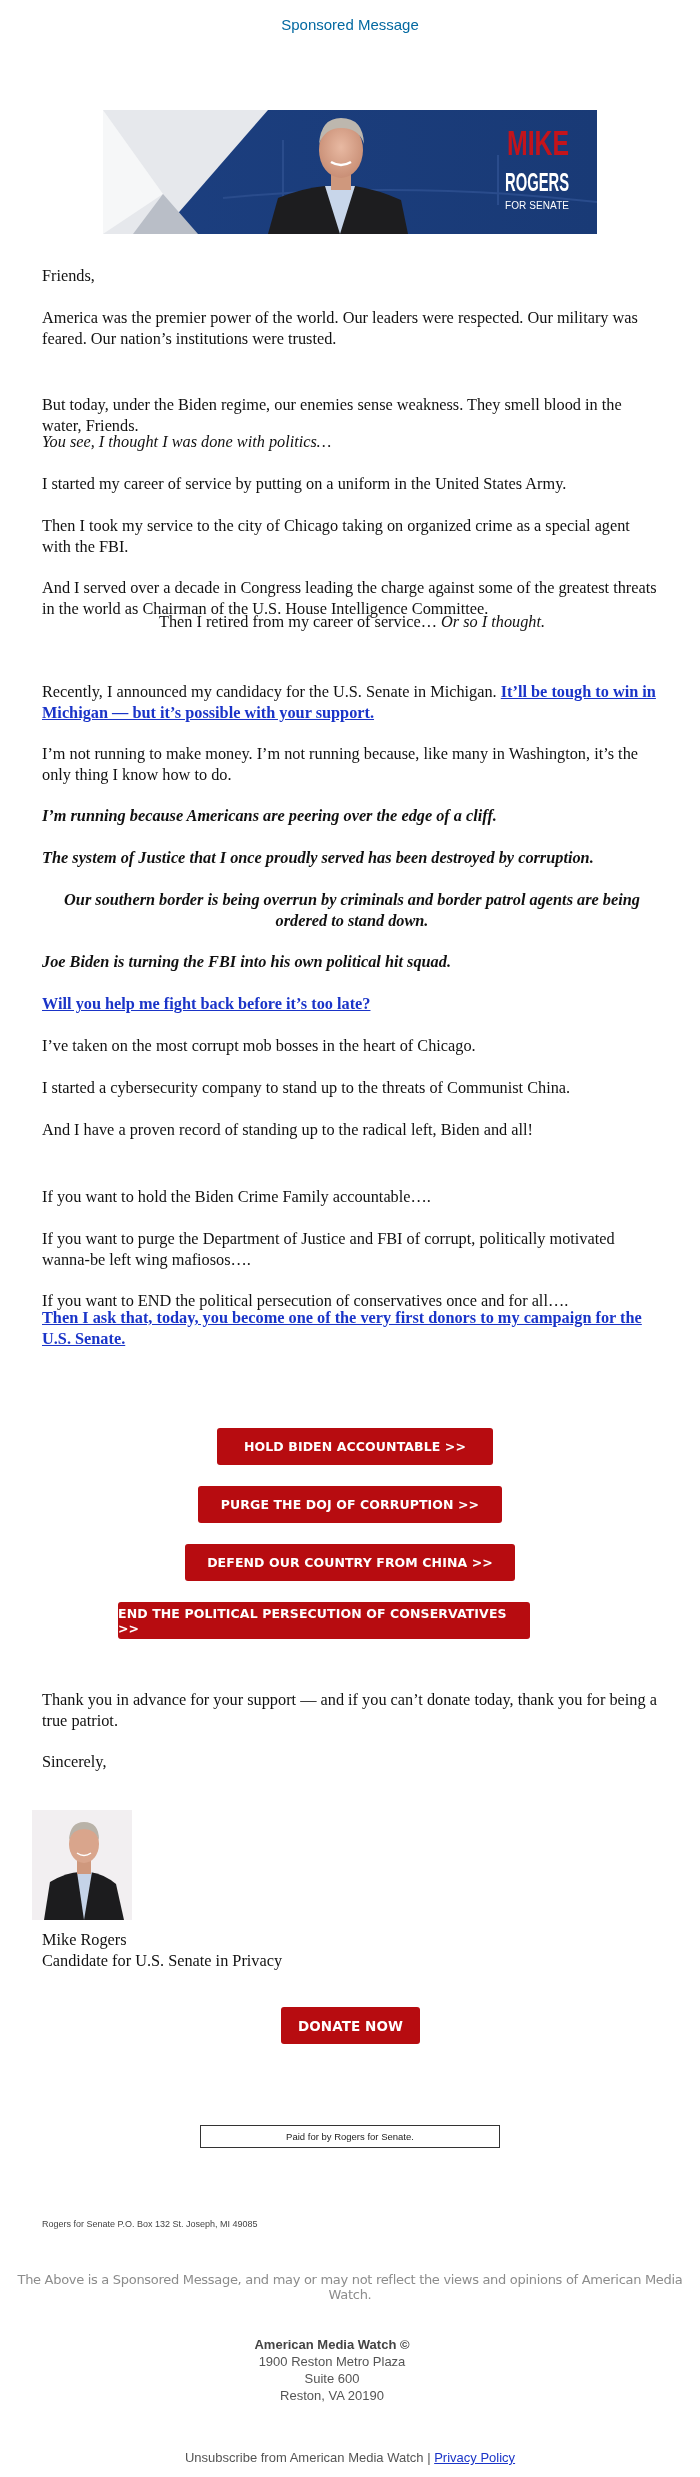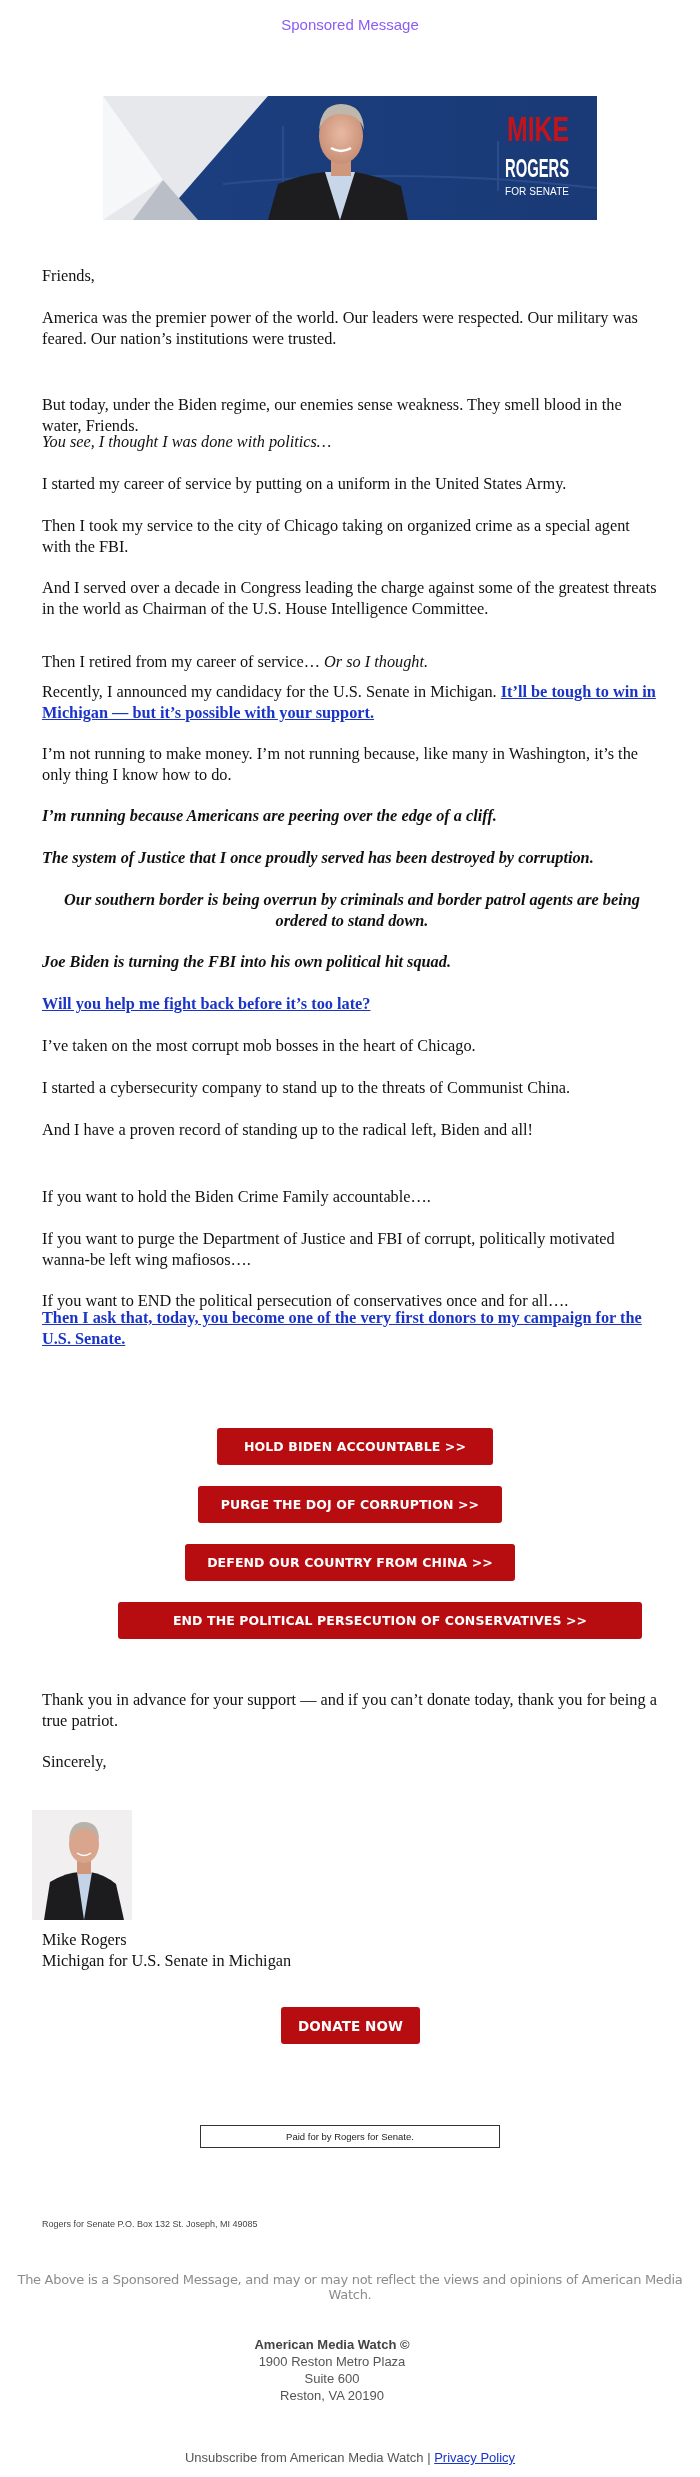--- a/index.html
+++ b/index.html
@@ -1,21 +1,21 @@
 <!DOCTYPE html>
 <html><head>
   <meta charset="utf-8">
   <style>
     * { box-sizing: border-box; margin: 0; padding: 0; }
     html, body { width: 700px; background: #ffffff; }
     body { position: relative; height: 2477px; overflow: hidden; font-family: "Liberation Serif", serif; color: #111; }
 
-    .sponsored-header { position: absolute; top: 16px; left: 0; width: 700px; text-align: center; font-family: "Liberation Sans", sans-serif; font-size: 15px; color: #8b5cf6; }
+    .sponsored-header { position: absolute; top: 16px; left: 0; width: 700px; text-align: center; font-family: "Liberation Sans", sans-serif; font-size: 15px; color: #0369a1; }
 
-    .banner { position: absolute; left: 103px; top: 96px; width: 494px; height: 124px; overflow: hidden; background: #fca5a5; }
+    .banner { position: absolute; left: 103px; top: 110px; width: 494px; height: 124px; overflow: hidden; background: #fca5a5; }
     .banner svg { display: block; }
 
     .letter { position: absolute; left: 42px; width: 620px; font-size: 16.3px; line-height: 20.5px; }
     .b { font-weight: normal; margin-top: 25px; }
     .i { font-style: italic; }
     .bi { font-weight: bold; font-style: italic; }
     a.link { color: #1a34c8; font-weight: bold; text-decoration: underline; }
 
     .btn { position: absolute; height: 37px; background: #b70c10; border-radius: 3px; color: #fff; font-family: "DejaVu Sans", sans-serif; font-weight: bold; font-size: 12.5px; display: flex; align-items: center; justify-content: center; letter-spacing: 0.1px; text-decoration: none; }
 
@@ -76,21 +76,21 @@
 </div>
 
 <div class="letter" style="top:266px;">Friends,</div>
 <div class="letter" style="top:308px;">America was the premier power of the world. Our leaders were respected. Our military was feared. Our nation’s institutions were trusted.</div>
 <div class="letter b" style="top:370px;">But today, under the Biden regime, our enemies sense weakness. They smell blood in the water, Friends.</div>
 <div class="letter i" style="top:432px;">You see, I thought I was done with politics…</div>
 <div class="letter" style="top:474px;">I started my career of service by putting on a uniform in the United States Army.</div>
 <div class="letter" style="top:516px;">Then I took my service to the city of Chicago taking on organized crime as a special agent with the FBI.</div>
 <div class="letter" style="top:578px;">And I served over a decade in Congress leading the charge against some of the greatest threats in the world as Chairman of the U.S. House Intelligence Committee.</div>
 
-<div class="letter" style="top:652px;">
+<div class="letter" style="top:612px;text-align:center;">
   <span>Then I retired from my career of service… </span><span class="i">Or so I thought.</span>
 </div>
 
 <div class="letter" style="top:682px;">
   <span>Recently, I announced my candidacy for the U.S. Senate in Michigan. </span><a class="link" href="#">It’ll be tough to win in Michigan — but it’s possible with your support. </a>
 </div>
 
 <div class="letter" style="top:744px;">I’m not running to make money. I’m not running because, like many in Washington, it’s the only thing I know how to do.</div>
 <div class="letter bi" style="top:806px;">I’m running because Americans are peering over the edge of a cliff.</div>
 <div class="letter bi" style="top:848px;">The system of Justice that I once proudly served has been destroyed by corruption.</div>
@@ -108,39 +108,39 @@
 <div class="letter b" style="top:1204px;">If you want to purge the Department of Justice and FBI of corrupt, politically motivated wanna-be left wing mafiosos….</div>
 <div class="letter b" style="top:1266px;">If you want to END the political persecution of conservatives once and for all….</div>
 
 <div class="letter" style="top:1308px;">
   <a class="link" href="#">Then I ask that, today, you become one of the very first donors to my campaign for the U.S. Senate.</a>
 </div>
 
 <a class="btn" href="#" style="left:217px; top:1428px; width:276px;">HOLD BIDEN ACCOUNTABLE &gt;&gt;</a>
 <a class="btn" href="#" style="left:198px; top:1486px; width:304px;">PURGE THE DOJ OF CORRUPTION &gt;&gt;</a>
 <a class="btn" href="#" style="left:185px; top:1544px; width:330px;">DEFEND OUR COUNTRY FROM CHINA &gt;&gt;</a>
-<a class="btn" href="#" style="left:118px; top:1602px; width:524px;">END THE POLITICAL PERSECUTION OF CONSERVATIVES &gt;&gt;</a>
+<a class="btn" href="#" style="left:118px; top:1602px; width:412px;">END THE POLITICAL PERSECUTION OF CONSERVATIVES &gt;&gt;</a>
 
 <div class="letter" style="top:1690px; left:42px;">Thank you in advance for your support — and if you can’t donate today, thank you for being a true patriot.</div>
 <div class="letter" style="top:1752px; left:42px;">Sincerely,</div>
 
 <div class="sig-photo">
   <svg width="100" height="110" viewBox="0 0 100 110">
     <rect width="100" height="110" fill="#f2eff1"></rect>
     <path d="M12 110 L18 72 Q 35 62 48 62 L 58 62 Q 72 64 84 74 L 92 110 Z" fill="#1c1c1e"></path>
     <path d="M45 62 L 52 110 L 60 62 Z" fill="#c5d3e8"></path>
     <rect x="45" y="48" width="14" height="16" fill="#cf987d"></rect>
     <ellipse cx="52" cy="34" rx="15" ry="19" fill="#d9a58c"></ellipse>
     <path d="M37 30 Q 38 12 52 12 Q 67 12 67 30 Q 63 19 52 19 Q 41 19 37 30 Z" fill="#b9b2a8"></path>
     <path d="M45 43 Q 52 48 59 43" stroke="#fff" stroke-width="1.5" fill="none"></path>
   </svg>
 </div>
 
 <div class="letter" style="top:1930px; left:42px;">Mike Rogers</div>
-<div class="letter" style="top:1951px; left:42px;">Michigan for U.S. Senate in Michigan</div>
+<div class="letter" style="top:1951px; left:42px;">Candidate for U.S. Senate in Privacy</div>
 
 <a class="btn" href="#" style="left:281px; top:2007px; width:139px; font-size:13.5px;">DONATE NOW</a>
 
 <div class="paid-box">Paid for by Rogers for Senate.</div>
 
 <div class="address-small">Rogers for Senate P.O. Box 132 St. Joseph, MI 49085</div>
 
 <div class="disclaimer">The Above is a Sponsored Message, and may or may not reflect the views and opinions of American Media Watch.</div>
 
 <div class="footer-org">

